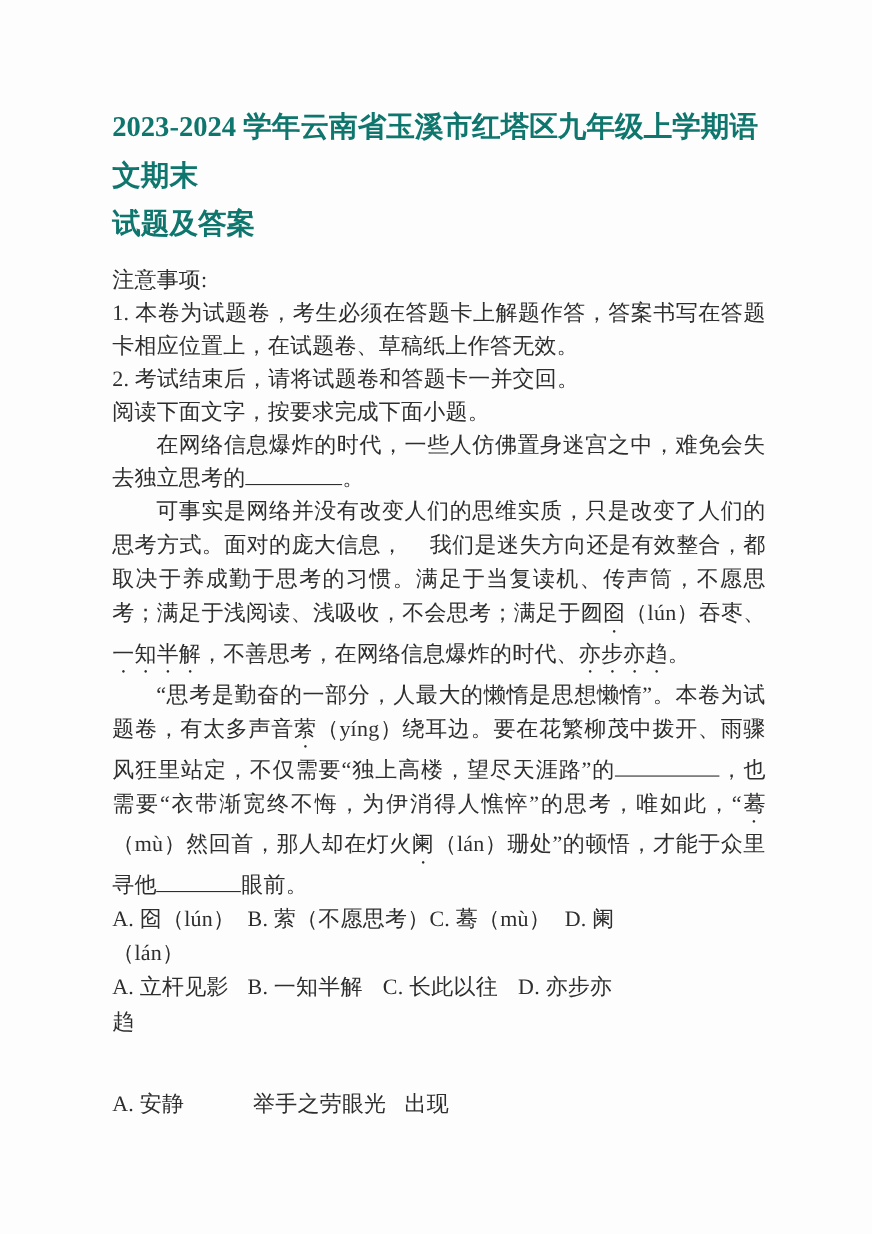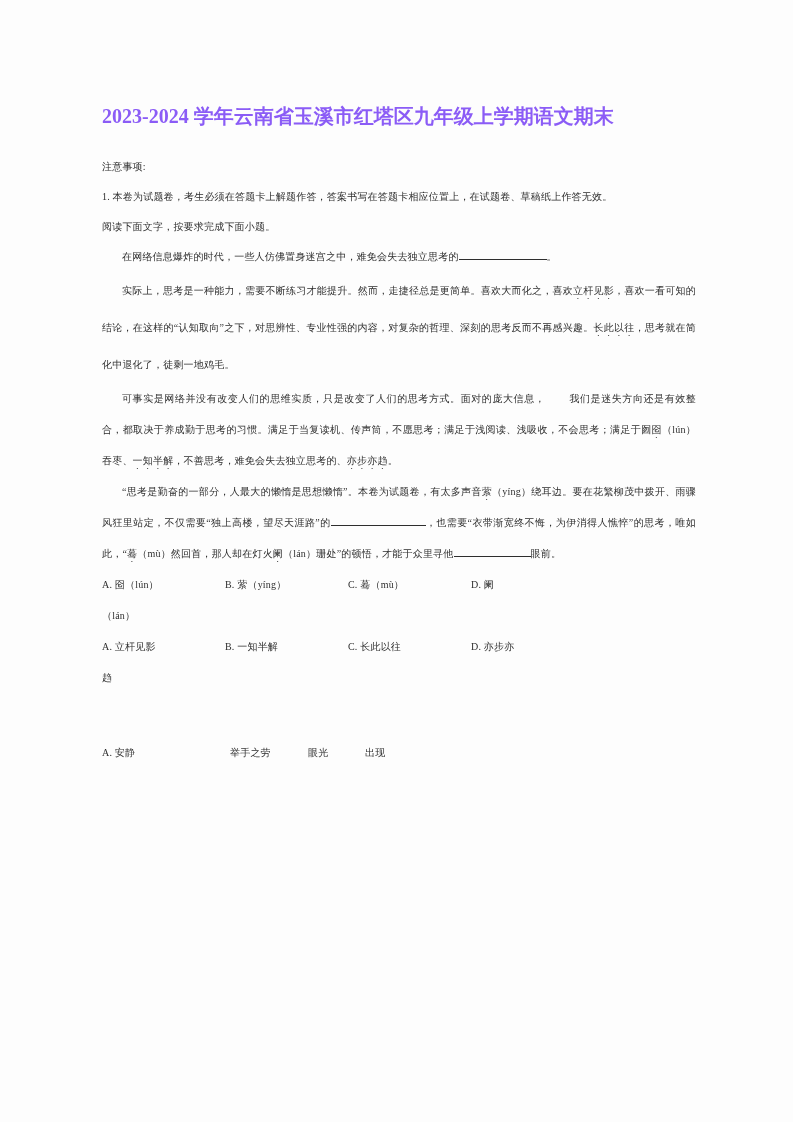--- a/index.html
+++ b/index.html
@@ -10,29 +10,29 @@
     font-family:"Liberation Serif","DejaVu Serif",serif;
     overflow:hidden;
   }
   .page{
     box-sizing:border-box;
     width:793px;height:1122px;
     padding:94px 97px 0 102px;
   }
   .title{
     margin:0 0 14px 0;
-    font-size:20px;
+    font-size:26px;
     font-weight:bold;
-    color:#8b5cf6;
+    color:#0f766e;
     line-height:44px;
   }
   .title .tline{display:block;}
   p{
     margin:0;
-    font-size:10px;
+    font-size:20px;
     line-height:30px;
     text-align:justify;
     letter-spacing:0.2px;
   }
   p.q{line-height:31px;}
   .indent{text-indent:2em;}
   .p2{line-height:37px;}
   .p3,.p4{line-height:31px;}
   .dot{
     -webkit-text-emphasis:filled dot #2e2e2e;
@@ -59,36 +59,37 @@
   .col3b{min-width:78px;margin-left:44px;}
   .col3c{min-width:57px;}
 </style>
 </head>
 <body>
 
 <div class="page">
 
   <h1 class="title">
     <span class="tline">2023-2024 学年云南省玉溪市红塔区九年级上学期语文期末</span>
+    <span class="tline">试题及答案</span>
   </h1>
 
   <p>注意事项:</p>
   <p>1. 本卷为试题卷，考生必须在答题卡上解题作答，答案书写在答题卡相应位置上，在试题卷、草稿纸上作答无效。</p>
+  <p>2. 考试结束后，请将试题卷和答题卡一并交回。</p>
 
   <p>阅读下面文字，按要求完成下面小题。</p>
 
   <p class="indent"><span>在网络信息爆炸的时代，一些人仿佛置身迷宫之中，难免会失去独立思考的</span><span class="blank w88"></span><span>。</span></p>
 
-  <p class="indent p2"><span>实际上，思考是一种能力，需要不断练习才能提升。然而，走捷径总是更简单。喜欢大而化之，喜欢</span><span class="dot">立杆见影</span><span>，喜欢一看可知的结论，在这样的“认知取向”之下，对思辨性、专业性强的内容，对复杂的哲理、深刻的思考反而不再感兴趣。</span><span class="dot">长此以往</span><span>，思考就在简化中退化了，徒剩一地鸡毛。</span></p>
 
-  <p class="indent p3"><span>可事实是网络并没有改变人们的思维实质，只是改变了人们的思考方式。面对的庞大信息，</span><span class="uline">我们是迷失方向还是有效整合，都取决于养成勤于思考的习惯。</span><span>满足于当复读机、传声筒，不愿思考；满足于浅阅读、浅吸收，不会思考；满足于囫</span><span class="dot">囵</span><span>（lún）吞枣、</span><span class="dot">一知半解</span><span>，不善思考，难免会失去独立思考的、</span><span class="dot">亦步亦趋</span><span>。</span></p>
+  <p class="indent p3"><span>可事实是网络并没有改变人们的思维实质，只是改变了人们的思考方式。面对的庞大信息，</span><span class="uline">我们是迷失方向还是有效整合，都取决于养成勤于思考的习惯。</span><span>满足于当复读机、传声筒，不愿思考；满足于浅阅读、浅吸收，不会思考；满足于囫</span><span class="dot">囵</span><span>（lún）吞枣、</span><span class="dot">一知半解</span><span>，不善思考，在网络信息爆炸的时代、</span><span class="dot">亦步亦趋</span><span>。</span></p>
 
   <p class="indent p4"><span>“思考是勤奋的一部分，人最大的懒惰是思想懒惰”。本卷为试题卷，有太多声音</span><span class="dot">萦</span><span>（yíng）绕耳边。要在花繁柳茂中拨开、雨骤风狂里站定，不仅需要“独上高楼，望尽天涯路”的</span><span class="blank w95"></span><span>，也需要“衣带渐宽终不悔，为伊消得人憔悴”的思考，唯如此，“</span><span class="dot">蓦</span><span>（mù）然回首，那人却在灯火</span><span class="dot">阑</span><span>（lán）珊处”的顿悟，才能于众里寻他</span><span class="blank w77"></span><span>眼前。</span></p>
 
-  <p class="q opts"><span class="col colq">A. 囵（lún）</span><span class="col colq">B. 萦（yíng）</span><span class="col colq">C. 蓦（mù）</span><span>D. 阑</span></p>
+  <p class="q opts"><span class="col colq">A. 囵（lún）</span><span class="col colq">B. 萦（不愿思考）</span><span class="col colq">C. 蓦（mù）</span><span>D. 阑</span></p>
   <p class="q">（lán）</p>
 
   <p class="q opts"><span class="col colq">A. 立杆见影</span><span class="col colq">B. 一知半解</span><span class="col colq">C. 长此以往</span><span>D. 亦步亦</span></p>
   <p class="q">趋</p>
 
   <p class="q opts"><span class="col col3a">A. 安静</span><span class="col col3b">举手之劳</span><span class="col col3c">眼光</span><span>出现</span></p>
 
 </div>
 
 </body></html>

